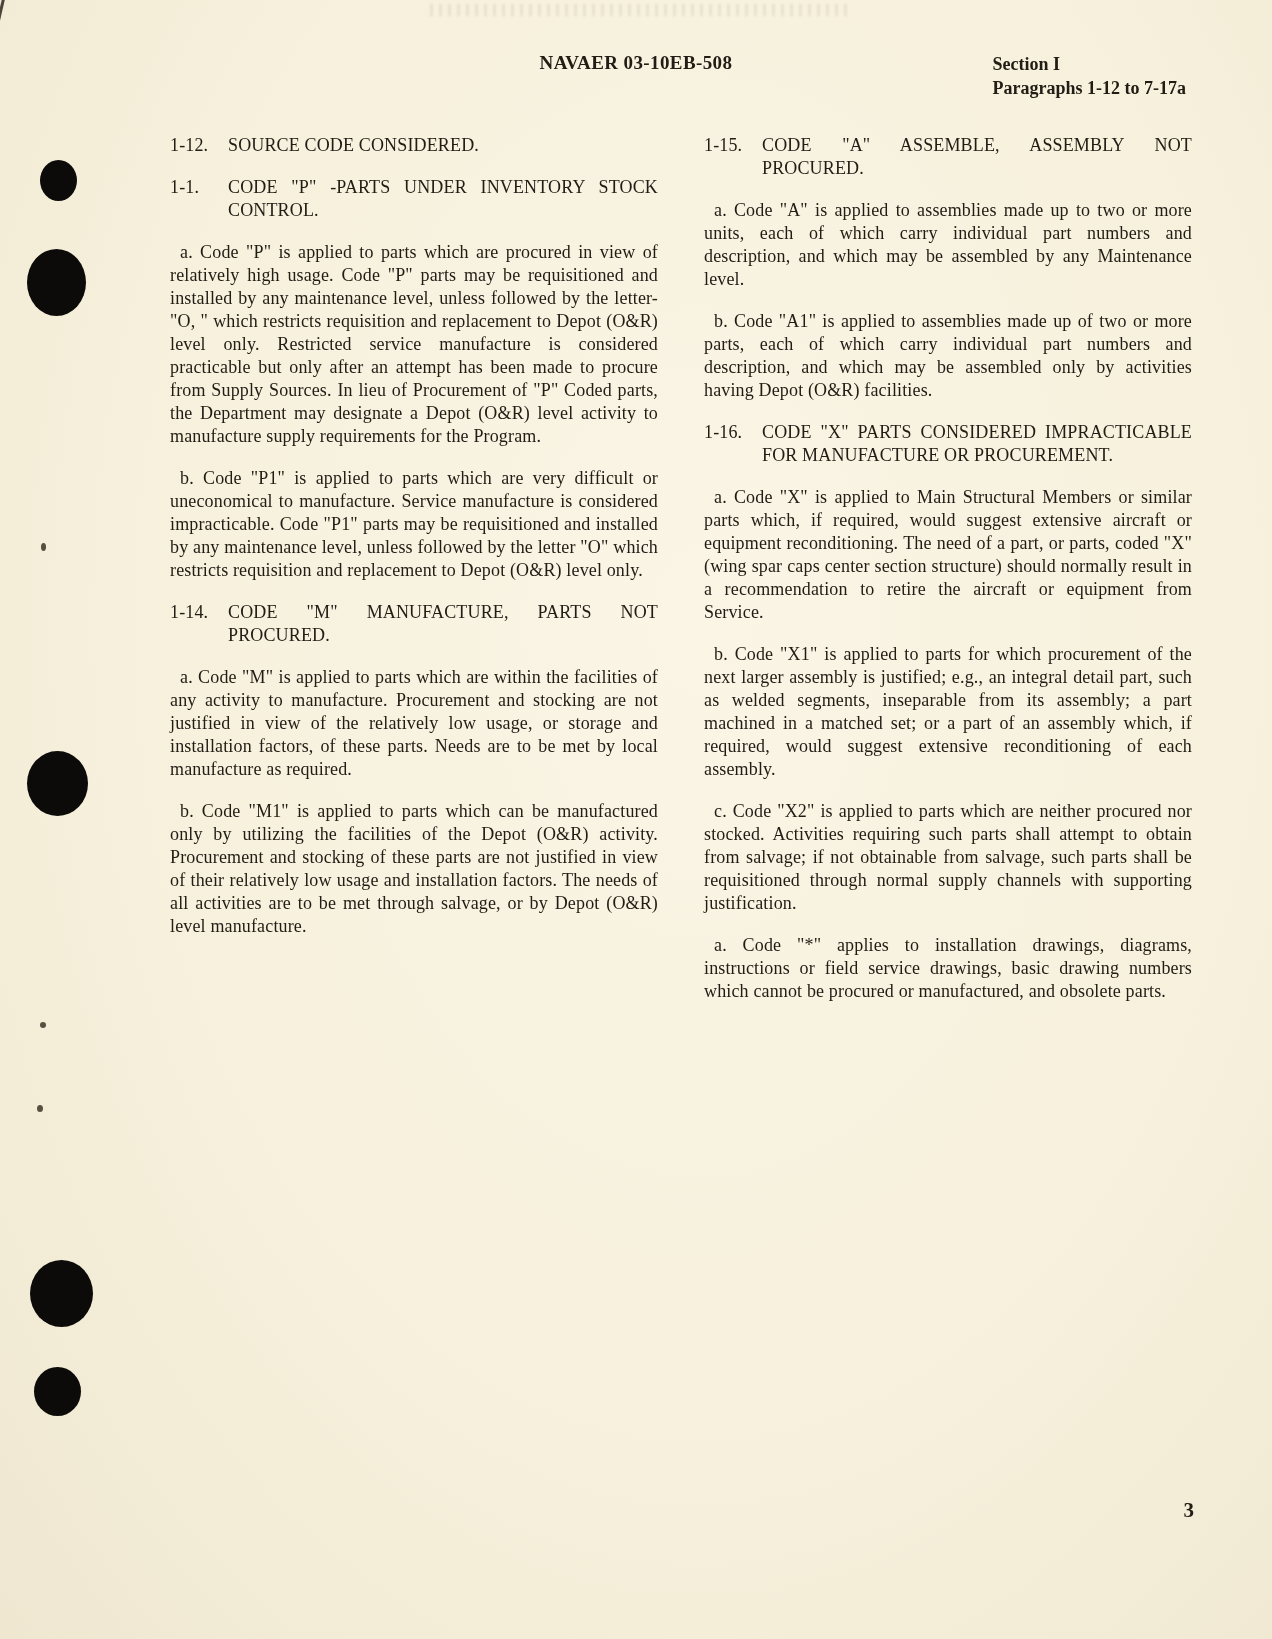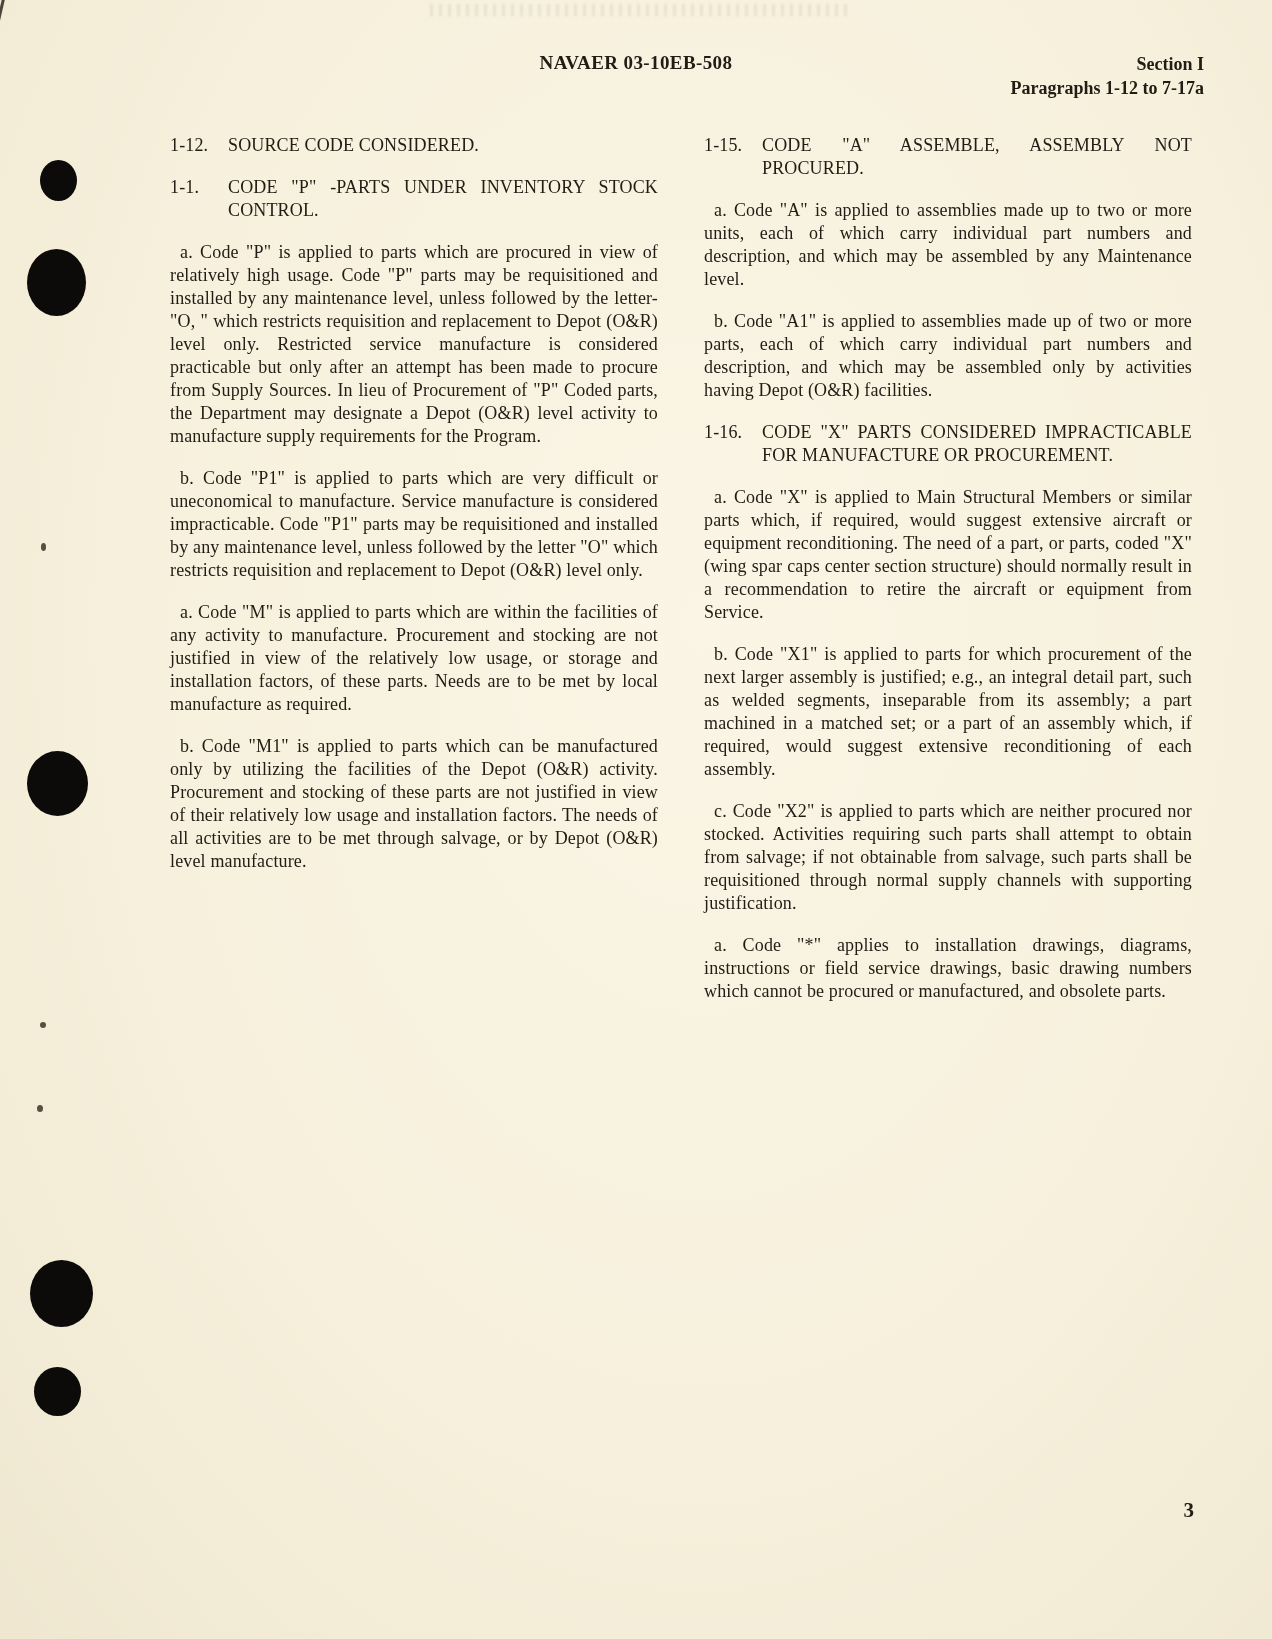--- a/index.html
+++ b/index.html
@@ -26,22 +26,21 @@
     left: 0;
     width: 100%;
     text-align: center;
     font-weight: 700;
     font-size: 19px;
     letter-spacing: 0.4px;
   }
   .header-right {
     position: absolute;
     top: 52px;
-    right: 68px;
-    text-align: right;
+    right: 86px;
     font-weight: 700;
     font-size: 18px;
     line-height: 24px;
   }
   
   .columns {
     position: absolute;
     top: 134px;
     left: 170px;
     right: 80px;
@@ -147,20 +146,24 @@
         <div class="heading">
           <span class="h-num">1-12.</span>
           <span class="h-text">SOURCE CODE CONSIDERED.</span>
         </div>
         <div class="heading">
           <span class="h-num">1-1.</span>
           <span class="h-text">CODE "P" -PARTS UNDER INVENTORY STOCK CONTROL.</span>
         </div>
         <div class="para">a. Code "P" is applied to parts which are procured in view of relatively high usage. Code "P" parts may be requisitioned and installed by any maintenance level, unless followed by the letter- "O, " which restricts requisition and replacement to Depot (O&amp;R) level only. Restricted service manufacture is considered practicable but only after an attempt has been made to procure from Supply Sources. In lieu of Procurement of "P" Coded parts, the Department may designate a Depot (O&amp;R) level activity to manufacture supply requirements for the Program.</div>
         <div class="para">b. Code "P1" is applied to parts which are very difficult or uneconomical to manufacture. Service manufacture is considered impracticable. Code "P1" parts may be requisitioned and installed by any maintenance level, unless followed by the letter "O" which restricts requisition and replacement to Depot (O&amp;R) level only.</div>
+        <div class="heading">
+          <span class="h-num">1-14.</span>
+          <span class="h-text">CODE "M" MANUFACTURE, PARTS NOT PROCURED.</span>
+        </div>
         <div class="para">a. Code "M" is applied to parts which are within the facilities of any activity to manufacture. Procurement and stocking are not justified in view of the relatively low usage, or storage and installation factors, of these parts. Needs are to be met by local manufacture as required.</div>
         <div class="para">b. Code "M1" is applied to parts which can be manufactured only by utilizing the facilities of the Depot (O&amp;R) activity. Procurement and stocking of these parts are not justified in view of their relatively low usage and installation factors. The needs of all activities are to be met through salvage, or by Depot (O&amp;R) level manufacture.</div>
       </div>
     <div class="col" id="right-col">
         <div class="heading">
           <span class="h-num">1-15.</span>
           <span class="h-text">CODE "A" ASSEMBLE, ASSEMBLY NOT PROCURED.</span>
         </div>
         <div class="para">a. Code "A" is applied to assemblies made up to two or more units, each of which carry individual part numbers and description, and which may be assembled by any Maintenance level.</div>
         <div class="para">b. Code "A1" is applied to assemblies made up of two or more parts, each of which carry individual part numbers and description, and which may be assembled only by activities having Depot (O&amp;R) facilities.</div>

